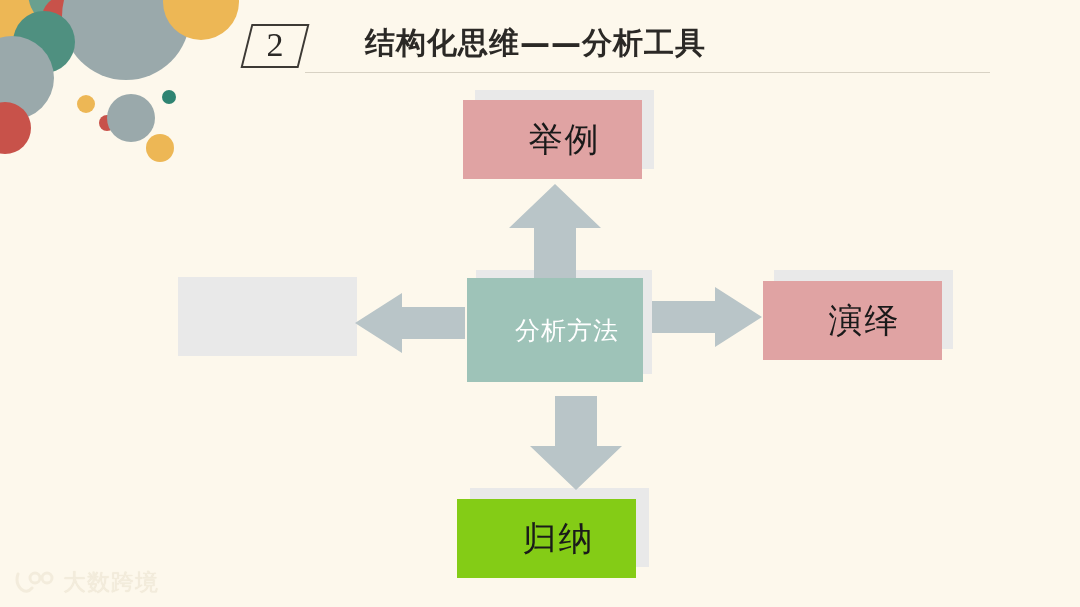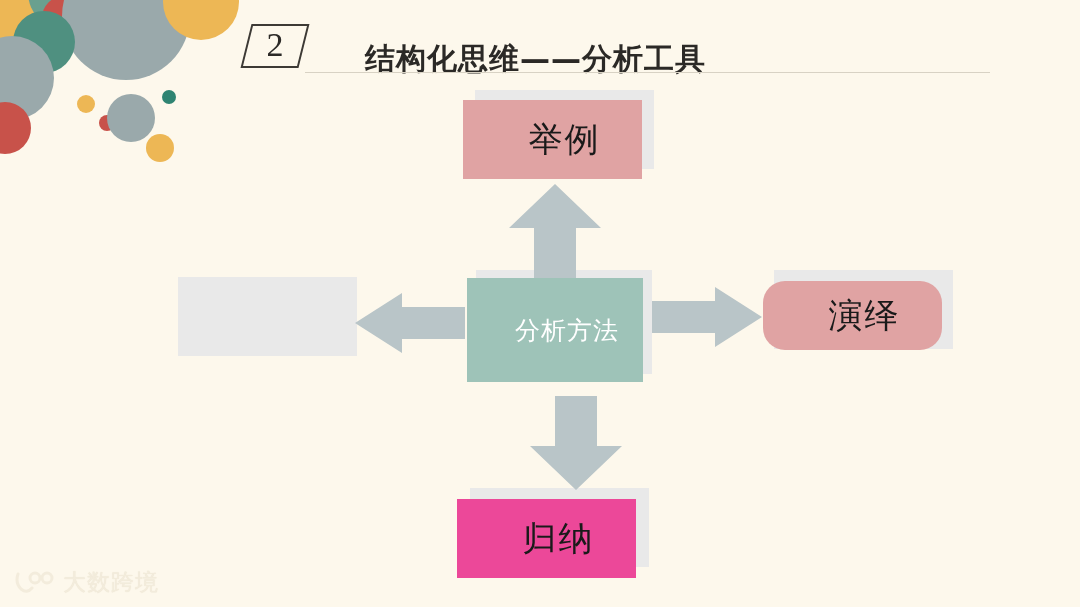--- a/index.html
+++ b/index.html
@@ -35,21 +35,21 @@
     width: 58px; height: 44px;
     display: flex; align-items: center; justify-content: center;
     font-family: "Liberation Serif", "DejaVu Serif", serif;
     font-size: 34px;
     color: #2b2926;
     line-height: 1;
     padding-bottom: 2px;
   }
   .slide-title {
     position: absolute;
-    left: 365px; top: 39px;
+    left: 365px; top: 23px;
     font-size: 30px;
     font-weight: bold;
     color: #2b2926;
     letter-spacing: 1px;
     white-space: nowrap;
     font-family: "DejaVu Sans", "Liberation Sans", sans-serif;
   }
   .title-rule {
     position: absolute;
     left: 305px; top: 72px;
@@ -172,25 +172,25 @@
 
   <svg class="arrow" style="left:526px; top:396px; width:100px; height:94px;" viewBox="0 0 100 94">
     <polygon points="50,94 96,50 71,50 71,0 29,0 29,50 4,50" fill="#b9c5c8"></polygon>
   </svg>
 
   <div class="node pink" style="left: 463px; top: 100px; width: 179px; height: 79px; background: rgb(224, 163, 163);">
     <span>举例</span>
   </div>
 
 
-  <div class="node pink" style="left: 763px; top: 281px; width: 179px; height: 69px; background: rgb(224, 163, 163); border-radius: 22px;">
+  <div class="node pink" style="left: 763px; top: 281px; width: 179px; height: 79px; background: rgb(224, 163, 163);">
     <span>演绎</span>
   </div>
 
-  <div class="node pink" style="left: 457px; top: 499px; width: 179px; height: 79px; background: #ec4899;">
+  <div class="node pink" style="left: 457px; top: 499px; width: 179px; height: 79px; background: #84cc16;">
     <span>归纳</span>
   </div>
 
   <div class="node teal" style="left: 467px; top: 278px; width: 176px; height: 104px; background: rgb(158, 195, 184); color: rgb(255, 255, 255);">
     <span>分析方法</span>
   </div>
 
 
   <div class="brand-mark">
     <svg width="40" height="26" viewBox="0 0 40 26">

